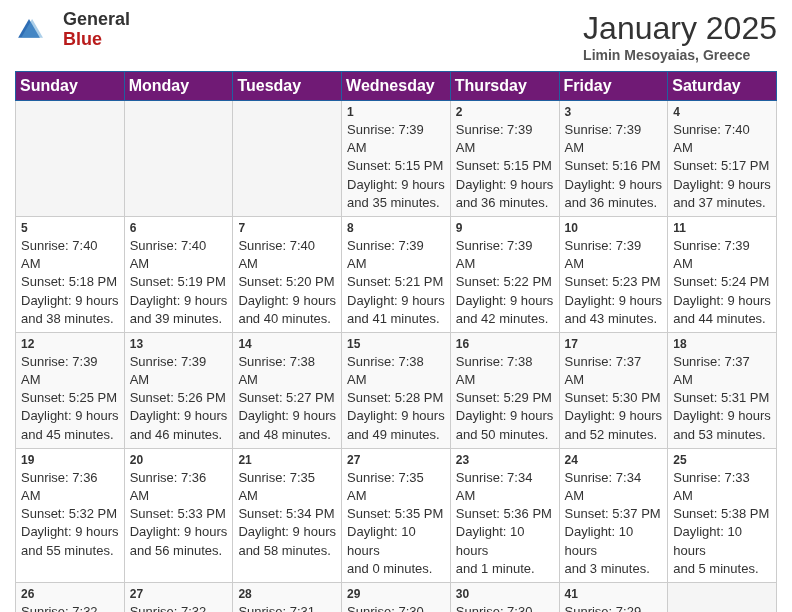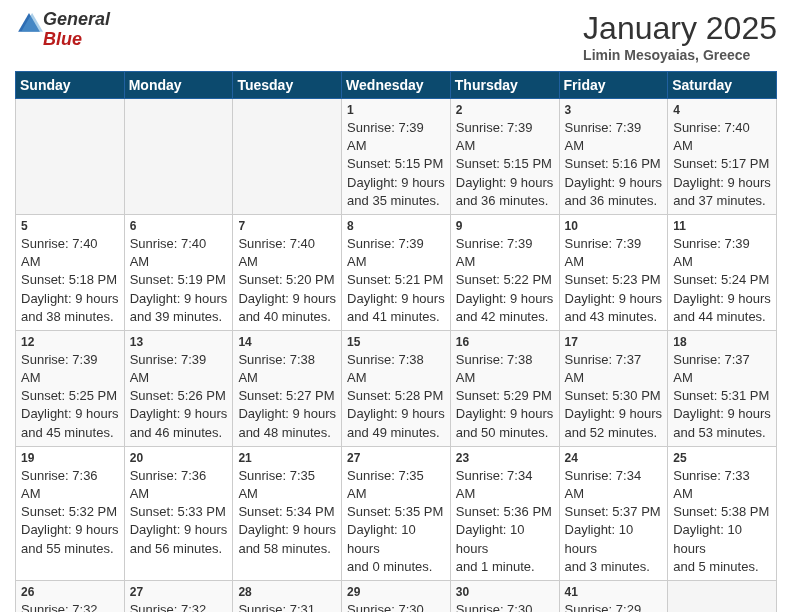--- a/index.html
+++ b/index.html
@@ -11,23 +11,22 @@
       padding: 10px 15px;
     }
     .header {
       display: flex;
       justify-content: space-between;
       align-items: flex-start;
       margin-bottom: 8px;
     }
     .logo {
       display: flex;
-      align-items: flex-start;
-      gap: 0;
-      font-style: italic;
+      align-items: center;
+      gap: 20px;
     }
     .logo-text {
       font-size: 18px;
       font-weight: bold;
       line-height: 1.1;
     }
     .logo-general { color: #333; }
     .logo-blue { color: #b91c1c; }
     .logo-icon {
       width: 28px;
@@ -44,23 +43,23 @@
       font-size: 14px;
       color: #555;
       font-weight: bold;
     }
     .calendar {
       width: 100%;
       border-collapse: collapse;
       border: 1px solid #ccc;
     }
     .calendar th {
-      background-color: #0c4a6e;
+      background-color: #701a75;
       color: #fff;
-      font-size: 14px;
+      font-size: 16px;
       font-weight: bold;
       padding: 5px 4px;
       text-align: left;
       border: 1px solid #2060a0;
     }
     .calendar td {
       border: 1px solid #ccc;
       vertical-align: top;
       padding: 4px 5px;
       width: calc(100% / 7);

